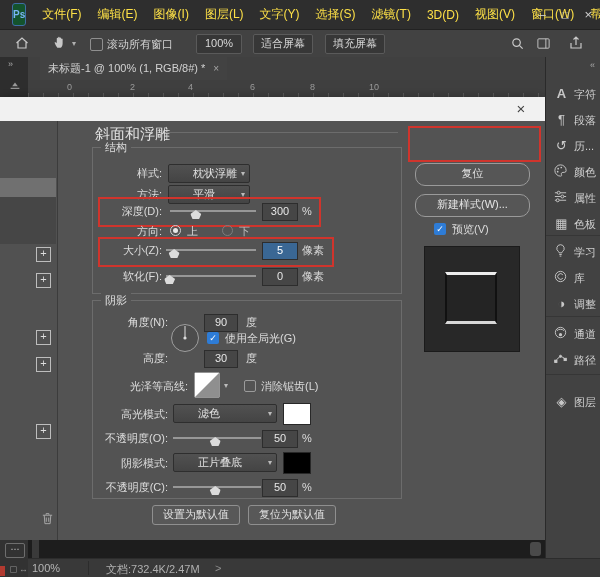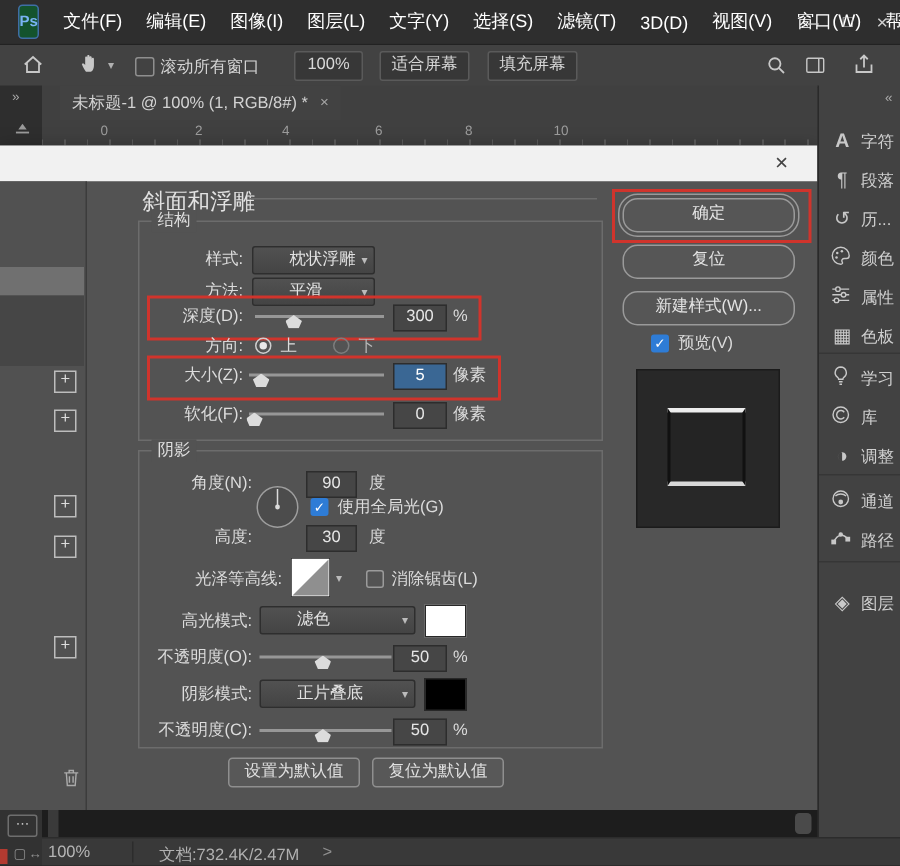--- a/index.html
+++ b/index.html
@@ -2,21 +2,21 @@
 <html><head>
 <meta charset="utf-8">
 <style>
   html,body{margin:0;padding:0;background:#1a1a1a;}
   body{font-family:"Liberation Sans","DejaVu Sans",sans-serif;}
   .app{position:relative;width:600px;height:577px;background:#2d2d2d;overflow:hidden;color:#d6d6d6;font-size:11px;}
   .abs{position:absolute;}
   
   .menubar{position:absolute;left:0;top:0;width:600px;height:29px;background:#2e2e2e;display:flex;align-items:center;}
   .pslogo{width:21px;height:21px;margin-left:12px;margin-right:8px;border-radius:3px;background:#14532d;border:1px solid #3f6ea5;color:#7ab4f5;font-size:10px;font-weight:bold;display:flex;align-items:center;justify-content:center;}
-  .menu-item{padding:0 8px;font-size:12px;color:#ffffff;white-space:nowrap;}
+  .menu-item{padding:0 8px;font-size:12px;color:#fde047;white-space:nowrap;}
   .winctl{position:absolute;right:8px;top:0;height:29px;display:flex;align-items:center;gap:16px;color:#cfcfcf;font-size:13px;}
   
   .optbar{position:absolute;left:0;top:29px;width:600px;height:28px;background:#424242;border-top:1px solid #222;border-bottom:1px solid #232323;}
   .optbtn{position:absolute;height:18px;line-height:16px;background:#373737;border:1px solid #5a5a5a;border-radius:2px;color:#d8d8d8;text-align:center;font-size:11px;}
   .cbx{position:absolute;width:11px;height:11px;border:1px solid #8f8f8f;border-radius:2px;background:transparent;}
   
   .tabbar{position:absolute;left:28px;top:57px;width:517px;height:23px;background:#404040;}
   .tab{position:absolute;left:12px;top:0;height:23px;background:#424242;display:flex;align-items:center;padding:0 8px;gap:8px;font-size:11px;color:#d2d2d2;}
   .ministrip{position:absolute;left:0;top:57px;width:28px;height:40px;background:#2e2e2e;color:#a8a8a8;}
   .ruler{position:absolute;left:28px;top:80px;width:517px;height:17px;background:#404040;border-bottom:1px solid #2a2a2a;
@@ -285,21 +285,20 @@
         <div class="track"></div>
         <div class="thumb" style="left:48%;"></div>
       </div>
       <div class="field" style="left:262px;top:358px;">50</div>
       <div class="unit" style="left:302px;top:359px;">%</div>
 
       <div class="fbtn" style="left:152px;top:384px;">设置为默认值</div>
       <div class="fbtn" style="left:248px;top:384px;">复位为默认值</div>
 
       <div class="redbox" style="left:408px;top:5px;width:129px;height:32px;"></div>
-      <div class="pbtn ok" style="left:415px;top:11px;">确定</div>
       <div class="pbtn" style="left:415px;top:42px;">复位</div>
       <div class="pbtn" style="left:415px;top:73px;">新建样式(W)...</div>
       <span class="cb on" style="left:434px;top:102px;">✓</span>
       <div class="unit" style="left:452px;top:101px;">预览(V)</div>
       <div class="preview-box">
         <div class="emboss"></div>
       </div>
     </div>
   </div>
 

